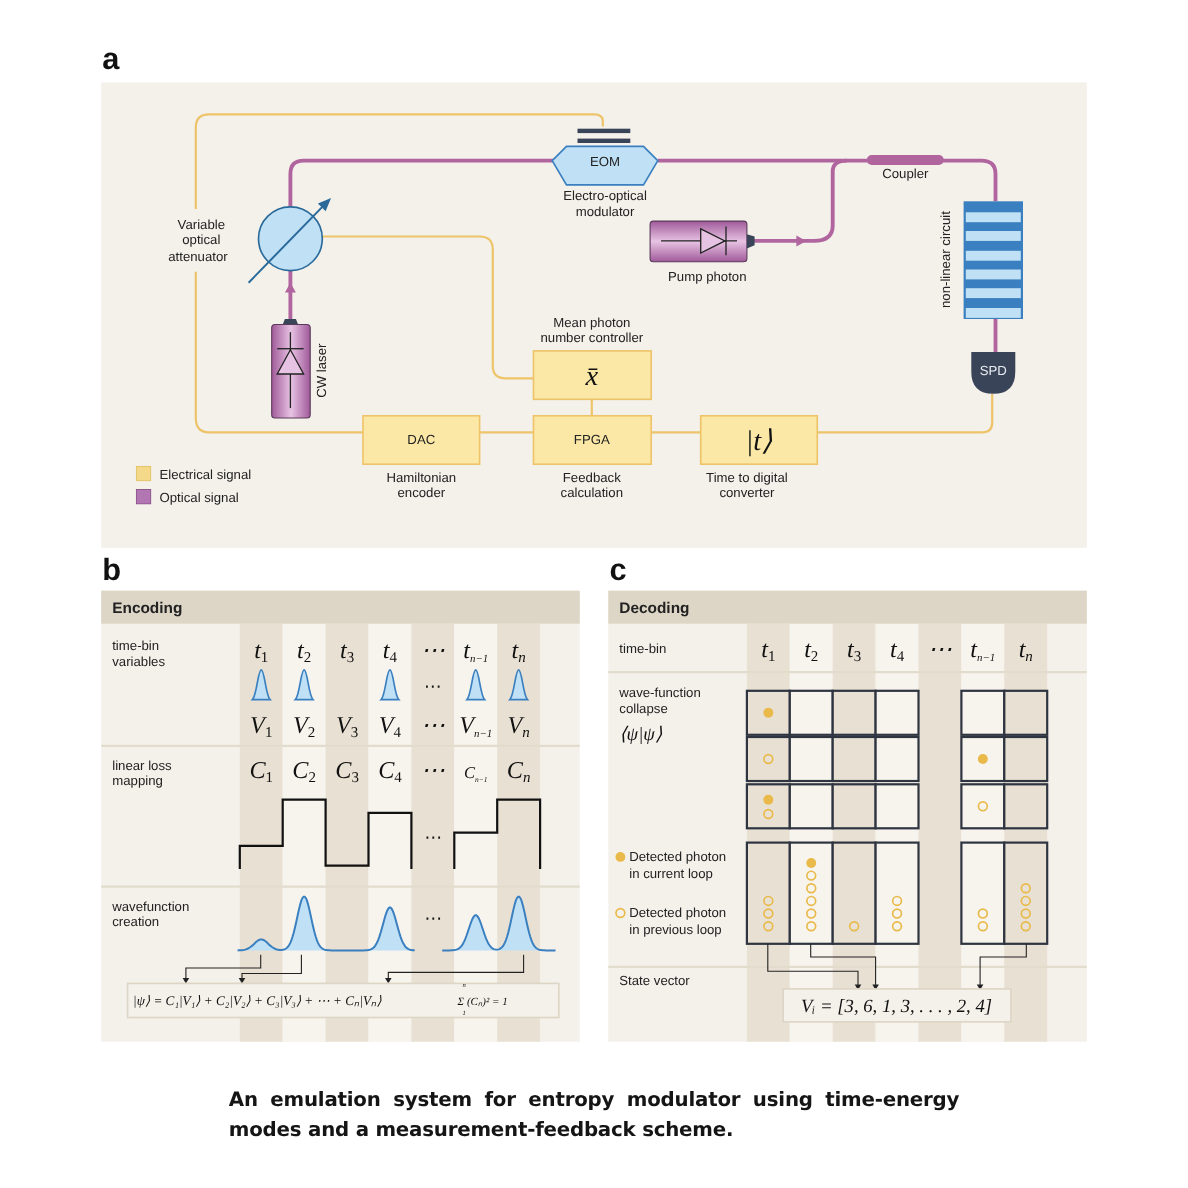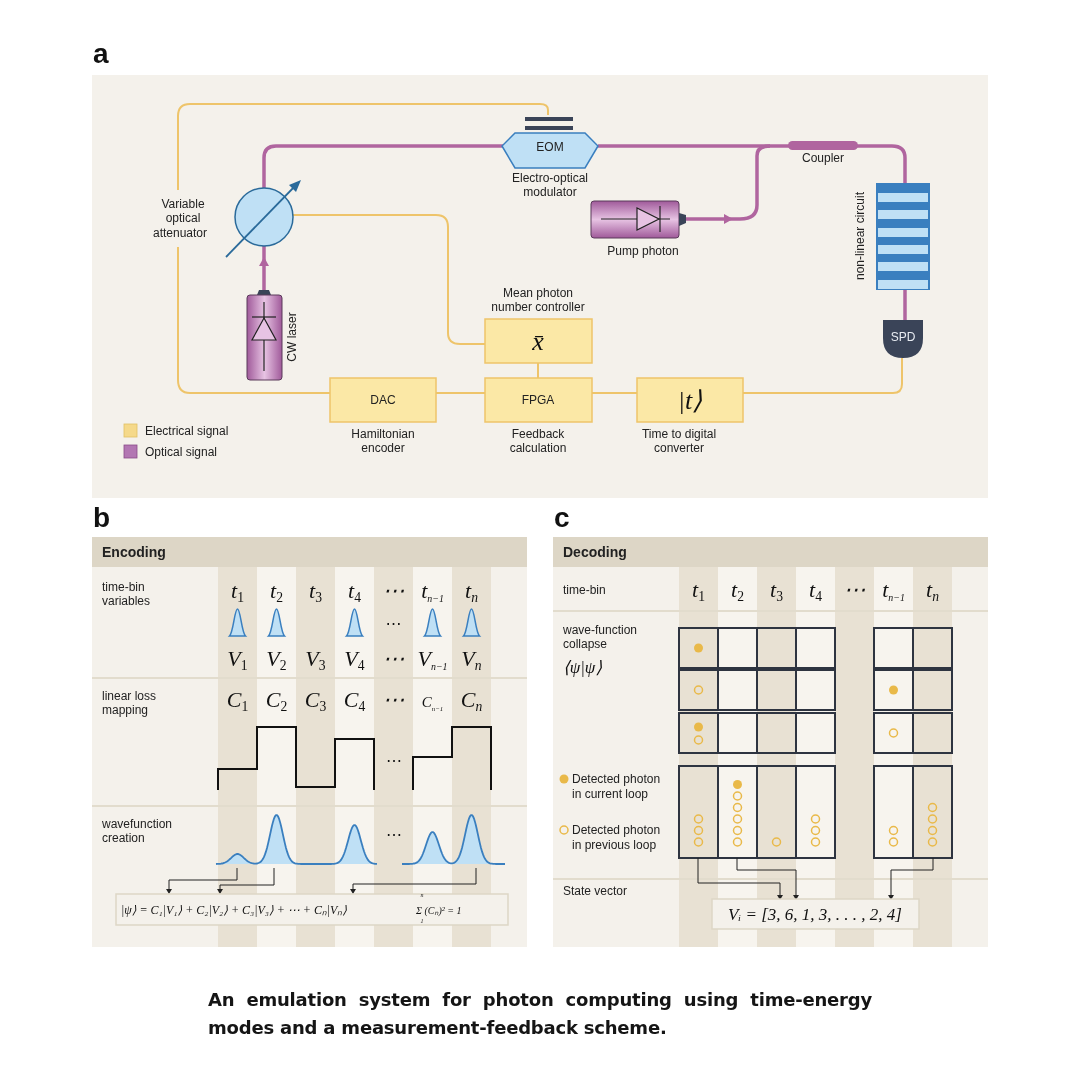--- a/index.html
+++ b/index.html
@@ -326,13 +326,13 @@
   </g>
   <g fill="#222">
     <polygon points="777,895 783,895 780,900"></polygon>
     <polygon points="793,895 799,895 796,900"></polygon>
     <polygon points="888,895 894,895 891,900"></polygon>
   </g>
   <rect x="712" y="899" width="207" height="30" fill="#f4f1eb" stroke="#ddd6c6" stroke-width="1.5"></rect>
   <text x="815" y="920" font-size="17" text-anchor="middle" fill="#111" class="math">Vᵢ = [3, 6, 1, 3, . . . , 2, 4]</text>
 </svg>
 
-<div class="caption">An emulation system for photon computing using time-energy modes and a measurement-feedback scheme.</div>
+<div class="caption">An emulation system for entropy modulator using time-energy modes and a measurement-feedback scheme.</div>
 
 </body></html>

